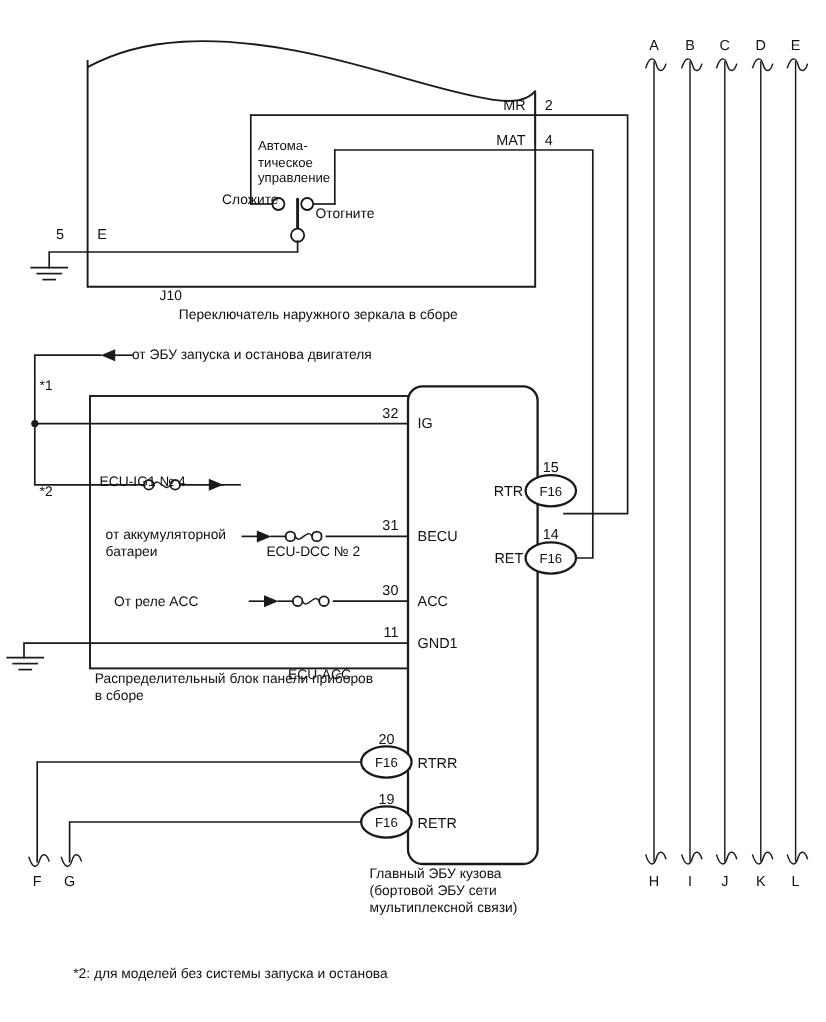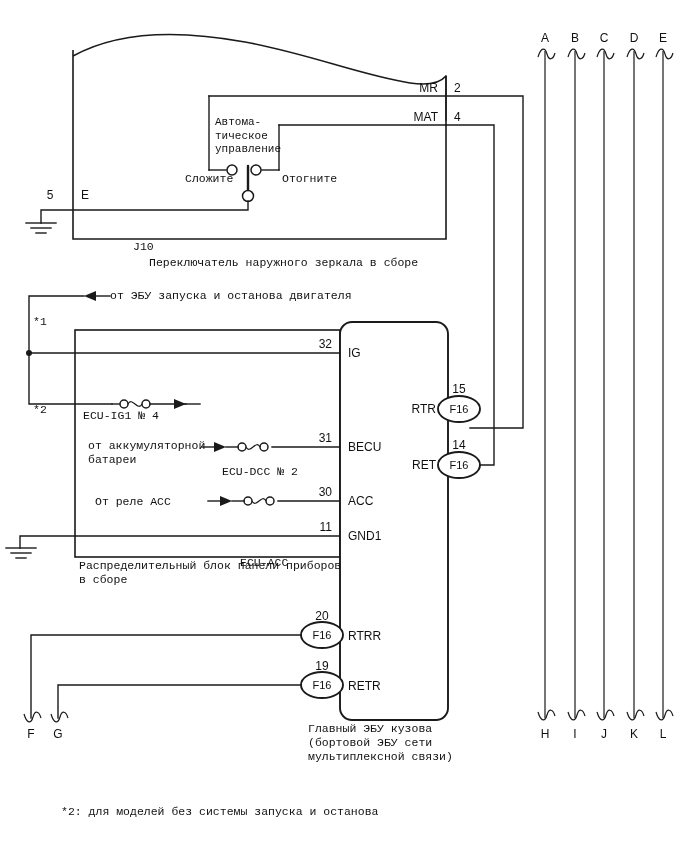--- a/index.html
+++ b/index.html
@@ -74,21 +74,21 @@
     font-size: 11px;
     fill: #111111;
   }
   .lbl-term {
     font-family: "Liberation Sans", sans-serif;
     font-size: 12px;
     fill: #111111;
   }
   .txt-block {
     position: absolute;
-    font-family: Liberation Mono, monospace;
+    font-family: Liberation Sans, sans-serif;
     font-size: 11.5px;
     line-height: 14px;
     color: #111111;
     white-space: pre-line;
   }
 </style>
 </head>
 <body>
 
 <div id="diagram-root">
@@ -256,41 +256,41 @@
     <text class="lbl-term" x="663" y="42" text-anchor="middle">E</text>
     <path class="wire-thin" d="M 656,712 C 659,722 663,722 665,715 C 667,708 671,709 673,716"></path>
     <text class="lbl-term" x="663" y="738" text-anchor="middle">L</text>
 
   </svg>
 
   <div class="txt-block" style="left:215px; top:116px; width:70px; font-size:11px; line-height:13.5px;">Автома-
 тическое
 управление</div>
 
-  <div class="txt-block" style="left:185px; top:172px;">Сложите</div>
-
-  <div class="txt-block" style="left:282px; top:172px;text-align:center;">Отогните</div>
+  <div class="txt-block" style="left:185px; top:160px;">Сложите</div>
+
+  <div class="txt-block" style="left:263px; top:172px;text-align:center;">Отогните</div>
 
   <div class="txt-block" style="left:133px; top:240px;">J10</div>
 
   <div class="txt-block" style="left:133px; top:256px;margin-left:16px;">Переключатель наружного зеркала в сборе</div>
 
   <div class="txt-block" style="left:110px; top:289px;">от ЭБУ запуска и останова двигателя</div>
 
   <div class="txt-block" style="left:33px; top:315px;">*1</div>
 
   <div class="txt-block" style="left:33px; top:403px;">*2</div>
 
-  <div class="txt-block" style="left:83px; top:409px;">ECU-IG1 № 4</div>
+  <div class="txt-block" style="left:83px; top:395px;">ECU-IG1 № 4</div>
 
 
   <div class="txt-block" style="left:88px; top:439px;">от аккумуляторной
 батареи</div>
 
-  <div class="txt-block" style="left:222px; top:453px;margin-top:12px;">ECU-DCC № 2</div>
+  <div class="txt-block" style="left:222px; top:453px;">ECU-DCC № 2</div>
 
   <div class="txt-block" style="left:95px; top:495px;">От реле ACC</div>
 
   <div class="txt-block" style="left:240px; top:508px;margin-top:48px;">ECU-ACC</div>
 
   <div class="txt-block" style="left:79px; top:559px;">Распределительный блок панели приборов
 в сборе</div>
 
   <div class="txt-block" style="left:308px; top:722px;">Главный ЭБУ кузова
 (бортовой ЭБУ сети

